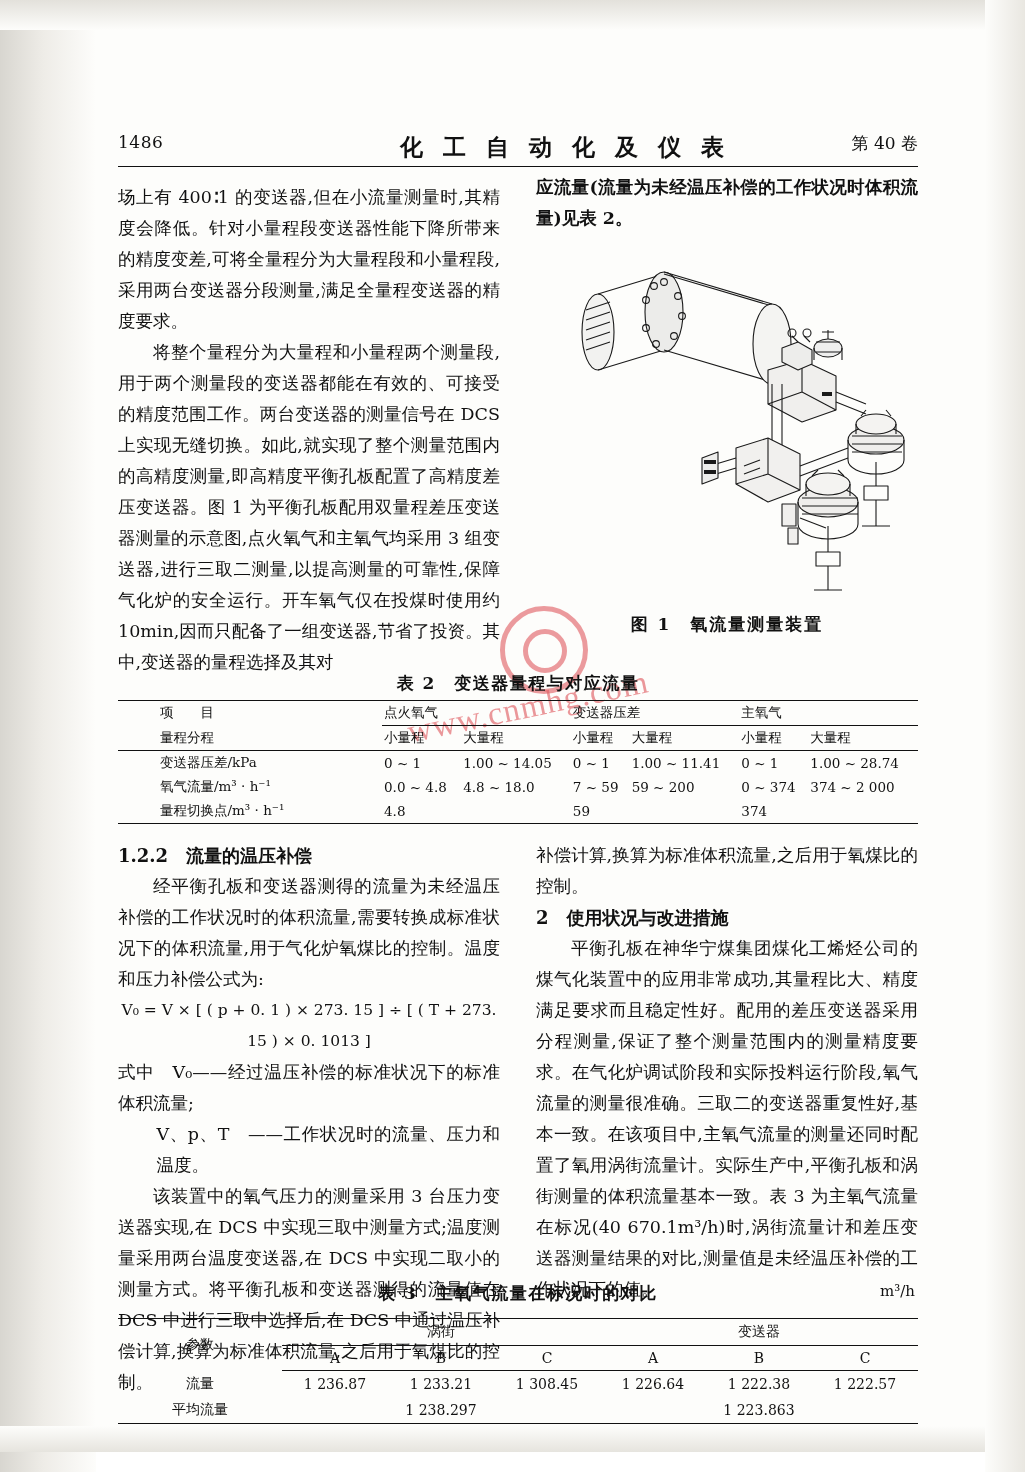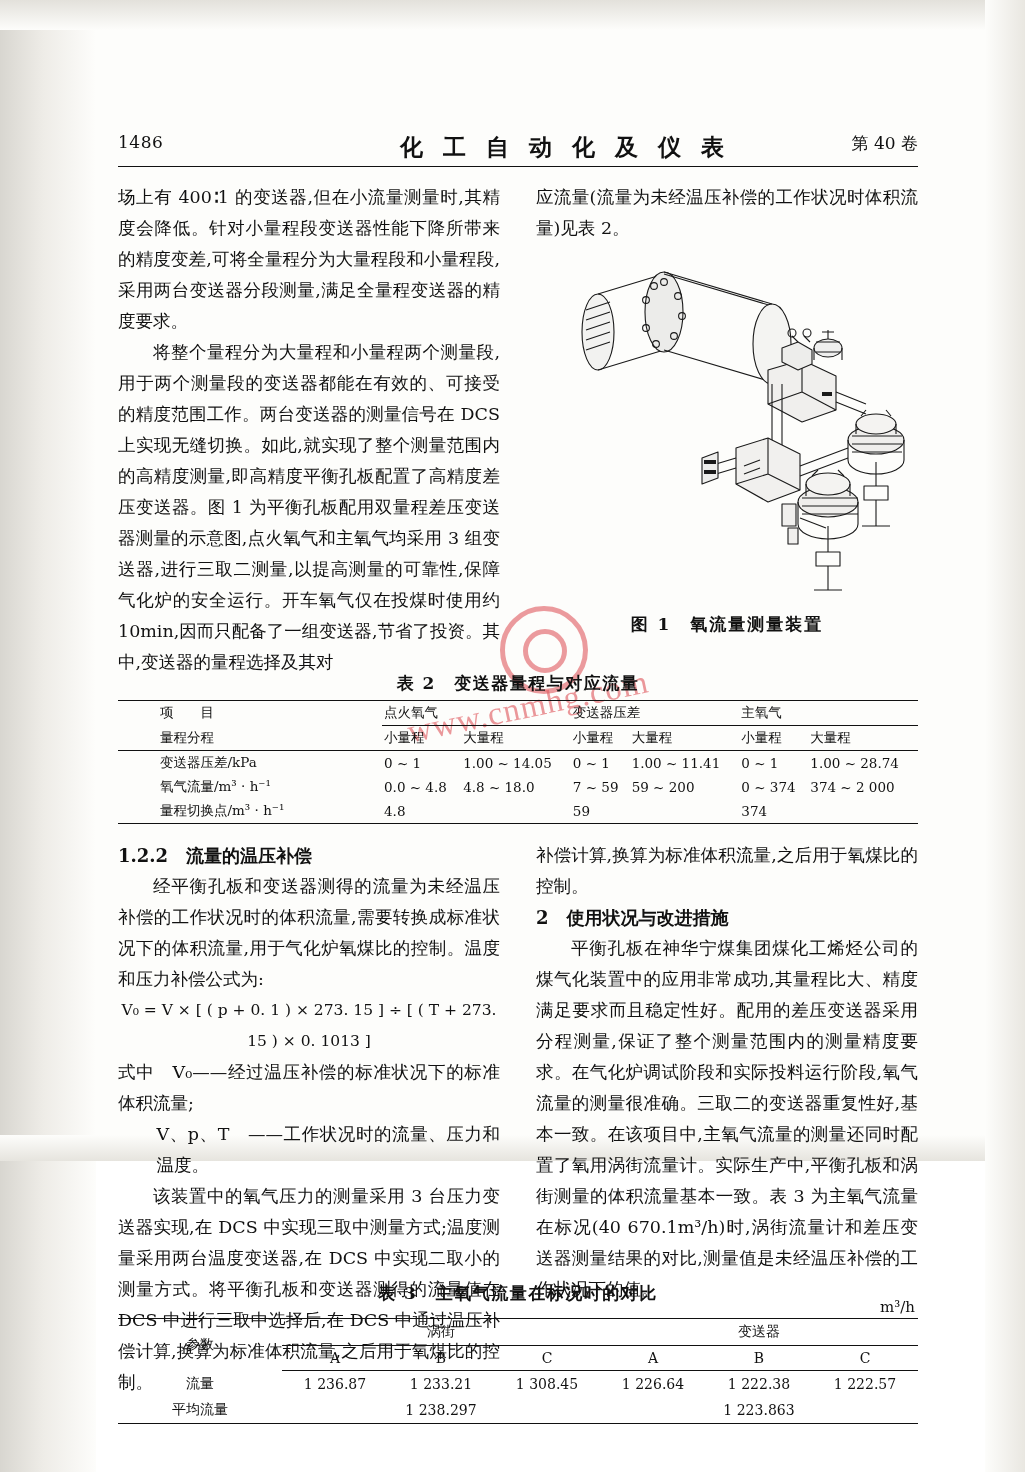--- a/index.html
+++ b/index.html
@@ -6,42 +6,42 @@
   body{
     width:1025px;height:1472px;
     background:#ffffff;
     font-family:"DejaVu Serif","Liberation Serif",serif;
     color:#111;
     position:relative;
     overflow:hidden;
   }
   .page{
     position:absolute;
-    left:0;top:0;width:1025px;height:1161px;
+    left:0;top:0;width:1025px;height:1452px;
     background:#fdfdfb;
   }
   
   .scan-edge-left{position:absolute;left:0;top:0;width:96px;height:1472px;background:linear-gradient(to right,#d8d6d0 0%,#eeece7 45%,#fdfdfb 100%);}
   .scan-edge-top{position:absolute;left:0;top:0;width:1025px;height:30px;background:linear-gradient(to bottom,#e3e1db 0%,#fdfdfb 100%);}
   .scan-edge-bottom{position:absolute;left:0;bottom:0;width:1025px;height:26px;background:linear-gradient(to top,#e6e4de 0%,#fdfdfb 100%);}
   .scan-edge-right{position:absolute;right:0;top:0;width:40px;height:1472px;background:linear-gradient(to left,#e9e7e1 0%,#fdfdfb 100%);}
 
   
   .hdr{position:absolute;left:118px;top:132px;width:800px;height:28px;}
   .hdr .pno{position:absolute;left:0;top:0;font-size:17px;letter-spacing:.5px;}
   .hdr .jtitle{position:absolute;left:282px;top:0;font-size:23px;font-weight:bold;letter-spacing:6px;}
   .hdr .vol{position:absolute;right:0;top:0;font-size:17px;}
   .hdr-rule{position:absolute;left:118px;top:166px;width:800px;height:1px;background:#111;}
 
   
   .col{position:absolute;width:382px;font-size:17.5px;line-height:31px;text-align:justify;}
   .col p{margin:0;}
   .col p.ind{text-indent:2em;}
   .colL{left:118px;top:182px;}
-  .colR{left:536px;top:182px;}
+  .colR{left:536px;top:172px;font-weight:bold;}
 
   
   .figbox{position:absolute;left:536px;top:252px;width:382px;height:360px;}
   .figcap{position:absolute;left:536px;top:613px;width:382px;text-align:center;font-size:17px;font-weight:bold;letter-spacing:2px;}
 
   
   .tbl2-cap{position:absolute;left:118px;top:672px;width:800px;text-align:center;font-size:17px;font-weight:bold;letter-spacing:1.5px;}
   .tbl2{position:absolute;left:118px;top:700px;width:800px;border-collapse:collapse;font-size:13.5px;}
   .tbl2 td,.tbl2 th{padding:3px 2px;text-align:left;font-weight:normal;}
   .tbl2 .lcell{text-align:left;padding-left:42px;}
@@ -50,21 +50,21 @@
   .tbl2 .bot-rule td{border-bottom:1.6px solid #111;}
   .grp-rule{border-bottom:.9px solid #111;}
 
   
   .sec-h{font-size:18px;font-weight:bold;}
   .formula{font-size:15.5px;text-align:center;margin:6px 0 4px 0;font-family:"DejaVu Serif",serif;}
   .hang{text-indent:0;padding-left:2.2em;}
 
   
   .tbl3-cap{position:absolute;left:118px;top:1282px;width:800px;font-size:17px;font-weight:bold;letter-spacing:1.5px;text-align:center;}
-  .tbl3-unit{position:absolute;right:110px;top:1282px;font-size:15px;margin-top:16px;}
+  .tbl3-unit{position:absolute;right:110px;top:1282px;font-size:15px;}
   .tbl3{position:absolute;left:118px;top:1318px;width:800px;border-collapse:collapse;font-size:14px;}
   .tbl3 td{padding:4px 2px;text-align:center;font-weight:normal;}
   .tbl3 .top-rule td{border-top:1.6px solid #111;}
   .tbl3 .mid-rule td{border-bottom:.9px solid #111;}
   .tbl3 .bot-rule td{border-bottom:1.6px solid #111;}
 
   
   .wm{position:absolute;left:408px;top:596px;width:320px;height:260px;pointer-events:none;}
   .wm .wmtext{position:absolute;left:0;top:118px;width:320px;color:#e05a5f;opacity:.62;font-size:33px;font-family:"Liberation Serif",serif;transform:rotate(-12deg);transform-origin:left center;letter-spacing:1px;}
   .wm .wmlogo{position:absolute;left:92px;top:10px;width:78px;height:78px;border-radius:50%;border:5px solid #e05a5f;opacity:.6;}

